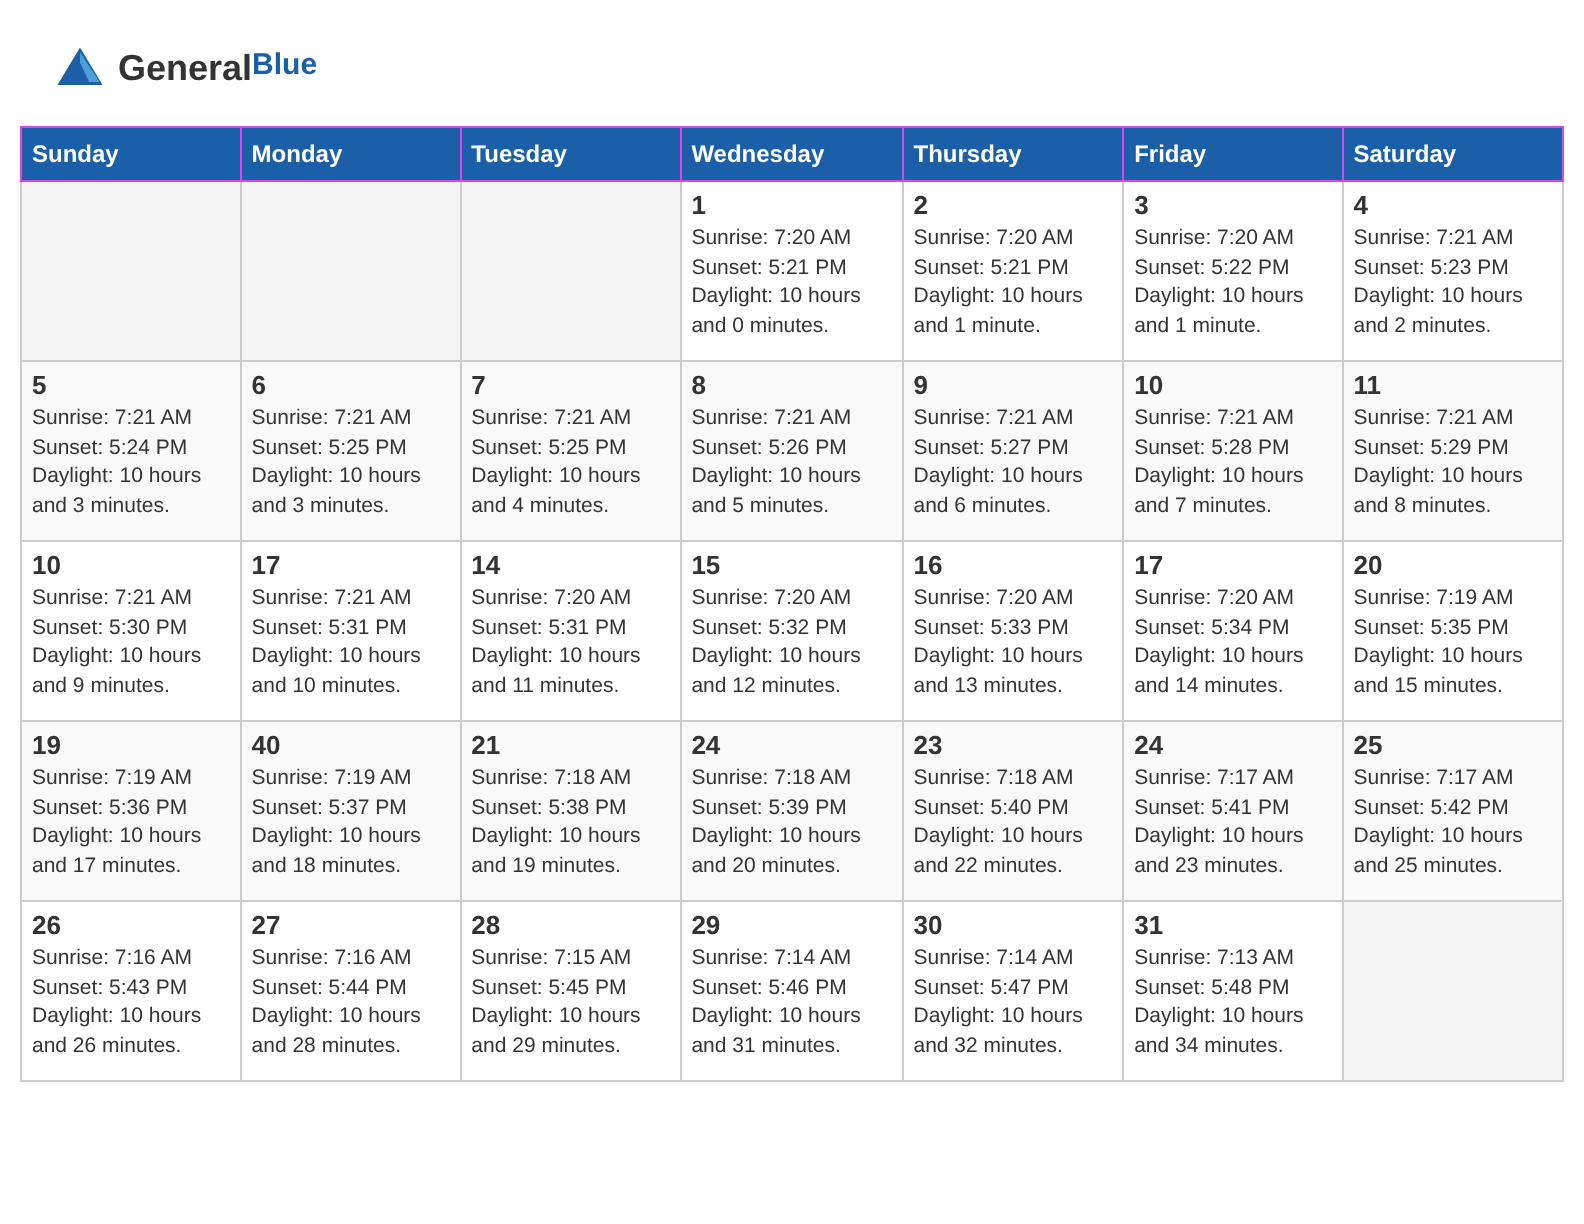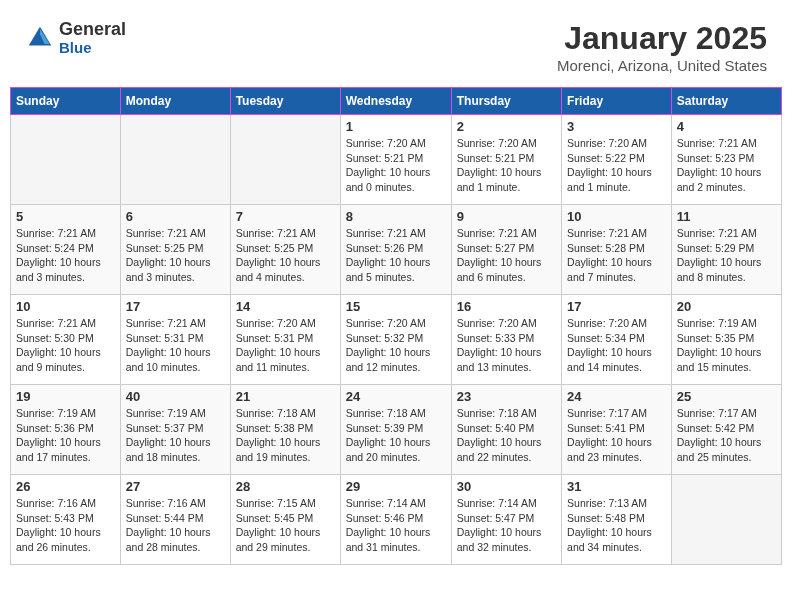--- a/index.html
+++ b/index.html
@@ -15,21 +15,21 @@
       align-items: flex-start;
       justify-content: space-between;
       padding: 10px 15px 5px 15px;
     }
     .logo {
       display: flex;
       align-items: center;
     }
     .logo-text {
       display: flex;
-      flex-direction: column;
+      flex-direction: row;
       line-height: 1.1;
     }
     .logo-general {
       font-size: 18px;
       font-weight: bold;
       color: #333;
     }
     .logo-blue {
       font-size: 15px;
       font-weight: bold;
@@ -102,24 +102,20 @@
   <div class="logo">
     <svg class="logo-icon" viewBox="0 0 40 40">
       <rect x="0" y="0" width="40" height="40" fill="white"></rect>
       <polygon points="20,5 35,30 5,30" fill="#1a5fa8"></polygon>
       <polygon points="20,8 33,28 26,28 20,15" fill="#4a9fd4"></polygon>
     </svg>
     <div class="logo-text">
       <span class="logo-general">General</span>
       <span class="logo-blue">Blue</span>
     </div>
-  </div>
-  <div class="title-section">
-    <div class="month-title">January 2025</div>
-    <div class="location">Morenci, Arizona, United States</div>
   </div>
 </div>
 
 <table class="calendar">
   <thead>
     <tr>
       <th>Sunday</th>
       <th>Monday</th>
       <th>Tuesday</th>
       <th>Wednesday</th>

